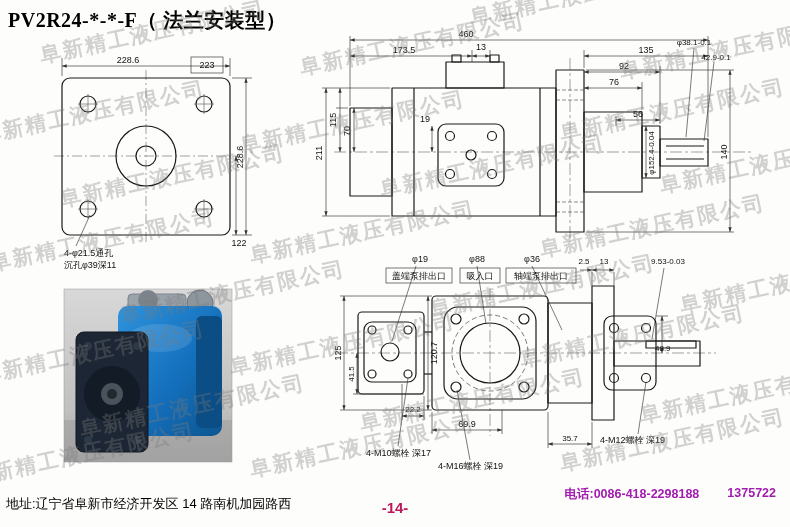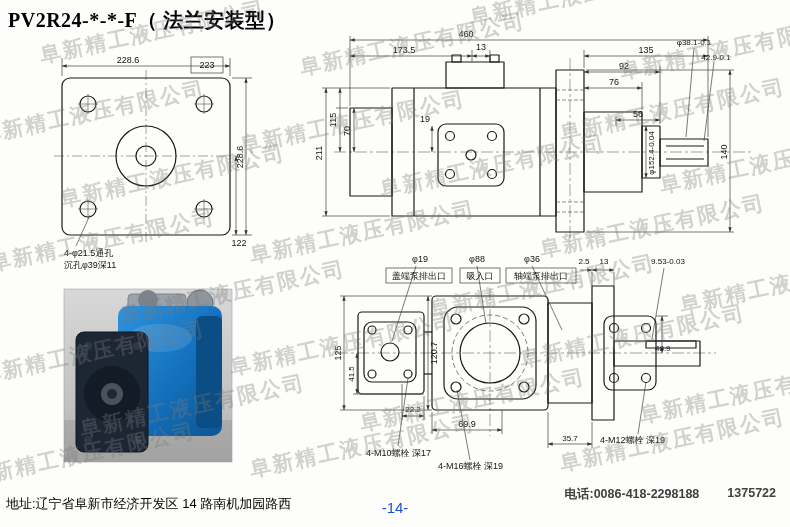--- a/index.html
+++ b/index.html
@@ -8,22 +8,22 @@
   .page { position:absolute; left:0; top:0; width:790px; height:527px; background:#fdfdfb; }
   svg.drawing { position:absolute; left:0; top:0; z-index:1; }
   svg text { font-family:"Liberation Sans",sans-serif; }
   .wm-layer { position:absolute; left:0; top:0; width:790px; height:527px; z-index:3; pointer-events:none; overflow:hidden; }
   .wm { position:absolute; font-size:21px; font-weight:bold; color:rgba(122,122,122,0.34);
         letter-spacing:2px; white-space:nowrap; transform:rotate(-12deg); transform-origin:left center; }
   .title { position:absolute; left:8px; top:7px; z-index:2; font-family:"Liberation Serif",serif;
            font-weight:bold; font-size:20px; color:#000; letter-spacing:0.5px; }
   .footer-address { position:absolute; left:6px; top:495px; z-index:4; font-weight:normal; font-size:13px; color:#000; }
   .footer-page { position:absolute; left:50%; transform:translateX(-50%); top:499px; z-index:4;
-                 font-size:15px; font-weight:normal; color:#1d4ed8; }
-  .footer-right { position:absolute; right:14px; top:486px; z-index:4; font-weight:bold; font-size:12.5px; color:#404040; }
+                 font-size:15px; font-weight:bold; color:#be185d; }
+  .footer-right { position:absolute; right:14px; top:486px; z-index:4; font-weight:bold; font-size:12.5px; color:#a21caf; }
   .footer-right .row { display:flex; gap:28px; margin-bottom:3px; justify-content:flex-start; }
 </style>
 </head>
 <body>
 
 <div class="page">
 
   <div class="title">PV2R24-*-*-F（ 法兰安装型）</div>
 
   <svg class="drawing" width="790" height="527" viewBox="0 0 790 527">

